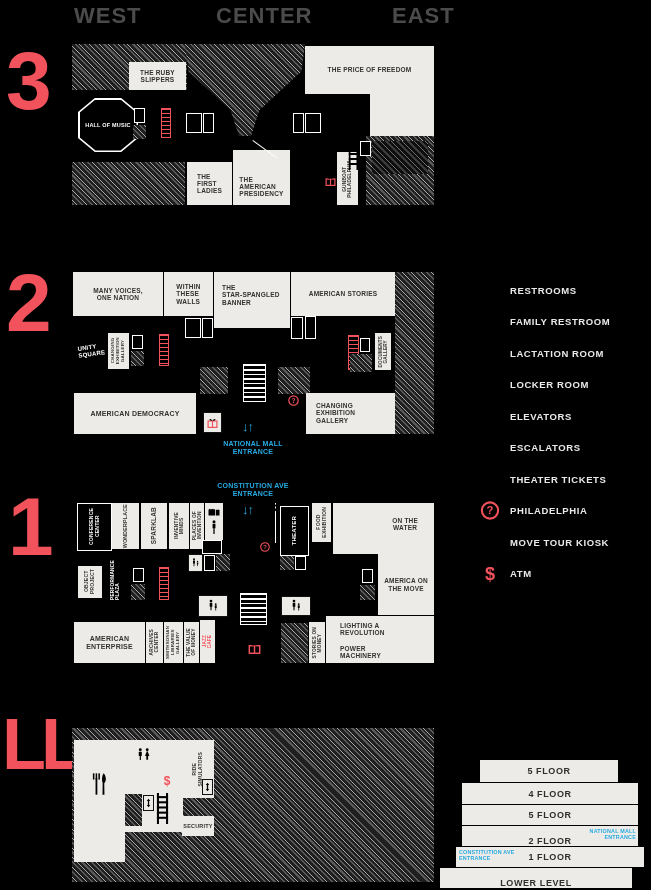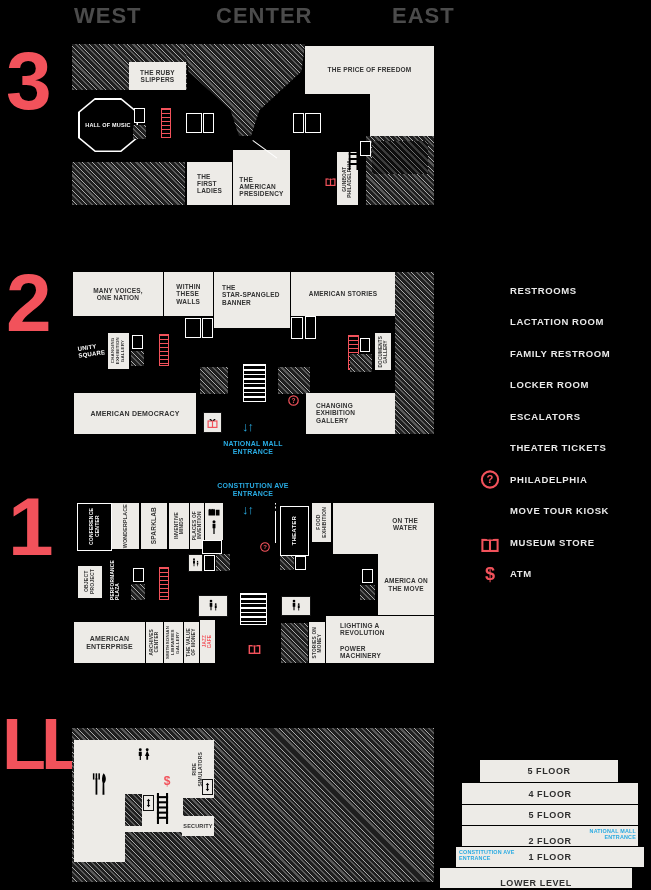--- a/index.html
+++ b/index.html
@@ -538,52 +538,60 @@
           <circle cx="8" cy="3.2" r="2.7"></circle>
           <path d="M5.2 6.8h5.6v8.2H9.2v7.6H7V15H5.2z"></path>
           <circle cx="21" cy="3.2" r="2.7"></circle>
           <path d="M21 6.2c.5 0 .9.3 1.1.8l3 7.9h-2.4v6.9h-3.4v-6.9h-2.4l3-7.9c.2-.5.6-.8 1.1-.8z"></path>
         </svg>
       </span>
       <span class="llabel">RESTROOMS</span>
     </div>
     <div class="legend-row">
       <span class="licon">
-        <svg viewBox="0 0 24 24">
-          <circle cx="10" cy="4.5" r="3"></circle>
-          <path d="M4.5 21c0-7 2.5-10.5 5.5-10.5 2.2 0 4 1.8 4.6 4.6l2.9 1.4-1 2.1-3.5-1.6c-.4 2.2-.4 4-.4 4z"></path>
-          <circle cx="16.8" cy="18" r="2.3"></circle>
-        </svg>
-      </span>
-      <span class="llabel">LACTATION ROOM</span>
-    </div>
-    <div class="legend-row">
-      <span class="licon">
         <svg viewBox="0 0 24 26">
           <circle cx="8" cy="3" r="2.6"></circle>
           <path d="M5.4 6.4h5.2v8h-1.5v7H6.9v-7H5.4z"></path>
           <circle cx="17.5" cy="9.2" r="1.9"></circle>
           <path d="M15.6 11.6h3.8v5.6h-1.1v4.6h-1.6v-4.6h-1.1z"></path>
         </svg>
       </span>
       <span class="llabel">FAMILY RESTROOM</span>
     </div>
     <div class="legend-row">
       <span class="licon">
+        <svg viewBox="0 0 24 24">
+          <circle cx="10" cy="4.5" r="3"></circle>
+          <path d="M4.5 21c0-7 2.5-10.5 5.5-10.5 2.2 0 4 1.8 4.6 4.6l2.9 1.4-1 2.1-3.5-1.6c-.4 2.2-.4 4-.4 4z"></path>
+          <circle cx="16.8" cy="18" r="2.3"></circle>
+        </svg>
+      </span>
+      <span class="llabel">LACTATION ROOM</span>
+    </div>
+    <div class="legend-row">
+      <span class="licon">
         <svg viewBox="0 0 26 16">
           <path fill-rule="evenodd" d="M7 1a7 7 0 1 0 0 14A7 7 0 0 0 7 1zm0 4a3 3 0 1 1 0 6 3 3 0 0 1 0-6z"></path>
           <rect x="12" y="6.6" width="13" height="2.8"></rect>
           <rect x="18" y="9" width="2.4" height="4"></rect>
           <rect x="22" y="9" width="2.4" height="5"></rect>
         </svg>
       </span>
       <span class="llabel">LOCKER ROOM</span>
     </div>
     <div class="legend-row">
       <span class="licon">
+        <svg viewBox="0 0 14 24">
+          <path d="M7 0l5 6.5H8.8v11H12L7 24 2 17.5h3.2v-11H2z"></path>
+        </svg>
+      </span>
+      <span class="llabel">ELEVATORS</span>
+    </div>
+    <div class="legend-row">
+      <span class="licon">
         <svg viewBox="0 0 20 24">
           <path d="M3 1.5h5.5v12.8L3 22.5zM17 22.5h-5.5V9.7L17 1.5z"></path>
         </svg>
       </span>
       <span class="llabel">ESCALATORS</span>
     </div>
     <div class="legend-row">
       <span class="licon">
         <svg viewBox="0 0 24 18">
           <path d="M1 4.5l2-2 1.5 1.5L6 2.5 7.5 4 9 2.5 10.5 4 12 2.5l2 2V16H1z"></path>
@@ -606,30 +614,20 @@
         <svg viewBox="0 0 24 20">
           <path d="M2.5 16v-4a9.5 9.5 0 0 1 19 0v4h-3v-4a6.5 6.5 0 0 0-13 0v4z"></path>
           <rect x="2" y="11.5" width="4.5" height="8" rx="2"></rect>
           <rect x="17.5" y="11.5" width="4.5" height="8" rx="2"></rect>
         </svg>
       </span>
       <span class="llabel">MOVE TOUR KIOSK</span>
     </div>
     <div class="legend-row">
       <span class="licon">
-        <svg viewBox="0 0 22 22">
-          <rect x="2.2" y="8" width="17.6" height="12.8" fill="none" stroke="currentColor" stroke-width="2.4"></rect>
-          <line x1="11" y1="8" x2="11" y2="20.8" stroke="currentColor" stroke-width="2.4"></line>
-          <path d="M11 7.5C6.5 1.5 1.5 5 8 7.5zM11 7.5c4.5-6 9.5-2.5 3 0z"></path>
-        </svg>
-      </span>
-      <span class="llabel">MUSEUM STORE</span>
-    </div>
-    <div class="legend-row">
-      <span class="licon">
         <svg viewBox="0 0 14 22">
           <text x="7" y="18" text-anchor="middle" font-size="21" font-weight="bold" font-family="Liberation Sans,sans-serif" fill="currentColor">$</text>
         </svg>
       </span>
       <span class="llabel">ATM</span>
     </div>
   </div>
 
 <div>
   <div class="dlevel hatchL" style="left:480px;top:760px;width:138px;height:22px;">

